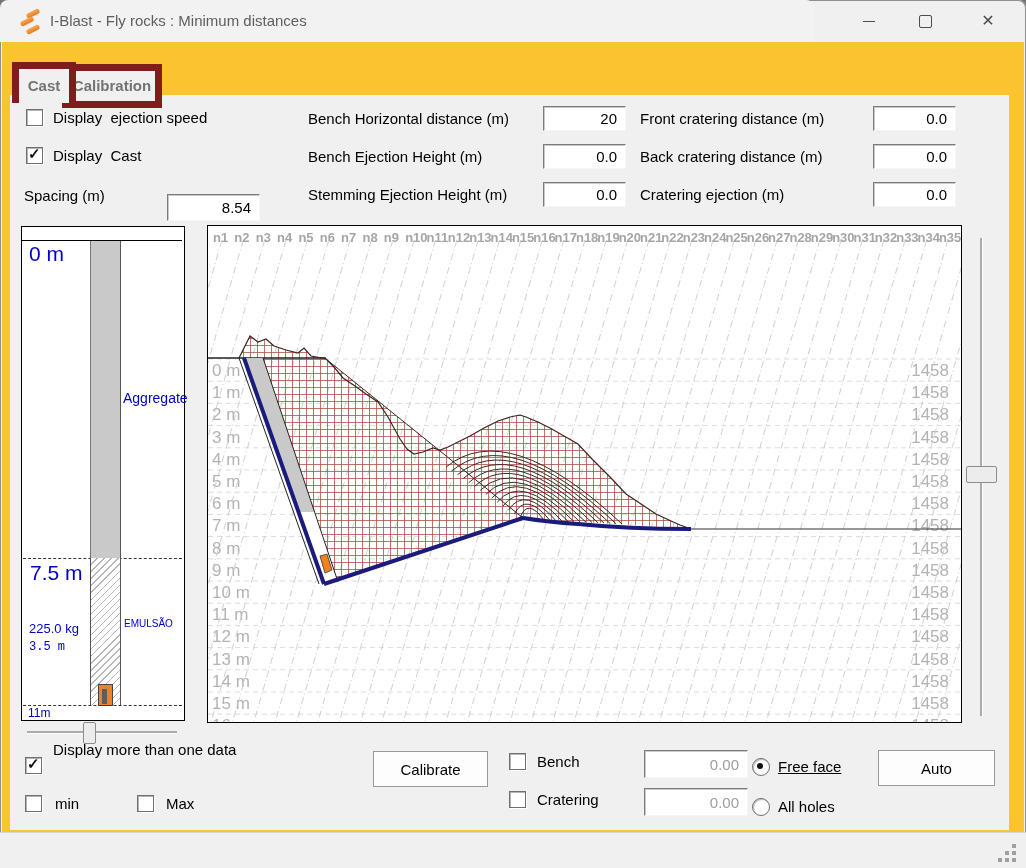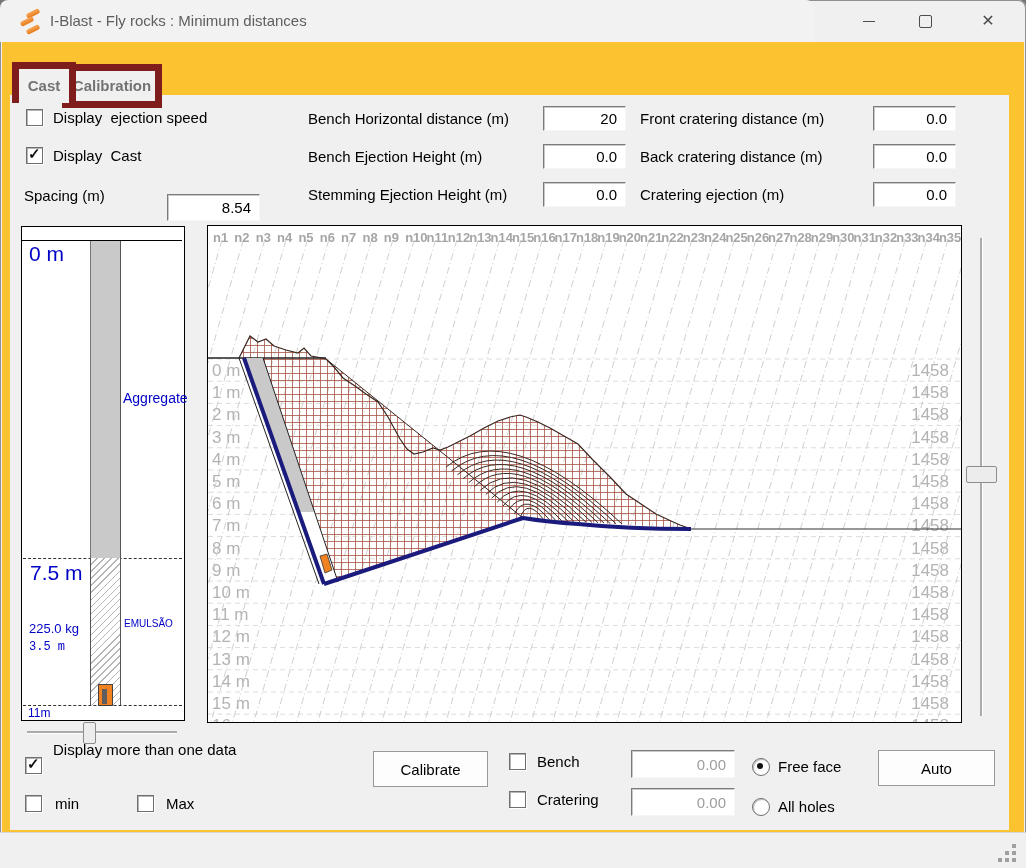--- a/index.html
+++ b/index.html
@@ -15,21 +15,21 @@
   .lbl{position:absolute;font-size:15px;color:#000;white-space:pre;}
   .cb{position:absolute;width:15px;height:15px;background:#fff;border:1px solid #6f6f6f;
       box-shadow:inset 1px 1px 0 #b5b5b5, 1px 1px 0 #fff;}
   .cb.on::after{content:"\2713";position:absolute;left:1px;top:-3px;font-size:15px;font-weight:bold;color:#101010;}
   .radio{position:absolute;width:16px;height:16px;background:#fff;border:1px solid #6f6f6f;border-radius:50%;
       box-shadow:inset 1px 1px 1px #bdbdbd;}
   .radio.on::after{content:"";position:absolute;left:4px;top:4px;width:6px;height:6px;border-radius:50%;background:#111;}
   .tb{position:absolute;box-sizing:border-box;background:#fff;border:1px solid #7b7b7b;
       border-right-color:#f6f6f6;border-bottom-color:#f6f6f6;box-shadow:inset 1px 1px 0 #c9c9c9;
       text-align:right;font-family:"Liberation Sans",sans-serif;font-size:15px;color:#000;padding:0 8px 0 2px;}
-  .tb.dis{color:#9d9d9d;}
+  .tb.dis{color:#9d9d9d;margin-left:13px;}
   .btn{position:absolute;box-sizing:border-box;background:#fdfdfd;border:1px solid #989898;
       font-family:"Liberation Sans",sans-serif;font-size:15px;color:#000;}
   .panel{position:absolute;background:#fff;border:1px solid #000;}
   .bluetxt{position:absolute;color:#0000c6;white-space:pre;}
   .dash{position:absolute;border-top:1px dashed #333;}
   #chart-svg text{font-family:"Liberation Sans",sans-serif;}
   .bottomstrip{position:absolute;left:0;top:832px;width:1026px;height:36px;background:#f0f0f0;border-top:1px solid #d7d7d7;}
   .slider-track-h{position:absolute;background:#ababab;box-shadow:0 1px 0 #fff;}
   .slider-thumb{position:absolute;background:#ececec;border:1px solid #8d8d8d;border-radius:2px;}
   .slider-track-v{position:absolute;background:#ababab;box-shadow:1px 0 0 #fff;}
@@ -290,21 +290,21 @@
   <button class="btn" style="left:373px;top:751px;width:115px;height:36px;">Calibrate</button>
 
   <span class="cb" style="left:509px;top:753px;"></span>
   <span class="lbl" style="left:537px;top:753px;">Bench</span>
   <input class="tb dis" style="left: 631px; top: 750px; width: 104px; height: 28px;" readonly="" value="0.00">
   <span class="cb" style="left:509px;top:791px;"></span>
   <span class="lbl" style="left:537px;top:791px;">Cratering</span>
   <input class="tb dis" style="left: 631px; top: 788px; width: 104px; height: 28px;" readonly="" value="0.00">
 
   <span class="radio on" style="left:752px;top:758px;"></span>
-  <span class="lbl" style="left:778px;top:758px;">Free face</span>
+  <span class="lbl" style="left:778px;top:758px;text-decoration:underline;">Free face</span>
   <span class="radio" style="left:752px;top:798px;"></span>
   <span class="lbl" style="left:778px;top:798px;">All holes</span>
 
   <button class="btn" style="left:878px;top:750px;width:117px;height:36px;">Auto</button>
 
   <div class="bottomstrip">
     <svg class="abs" style="left:997px;top:11px;" width="22" height="20">
       <g fill="#9f9f9f">
         <rect x="15" y="0" width="4" height="4"></rect>
         <rect x="8" y="7" width="4" height="4"></rect>

